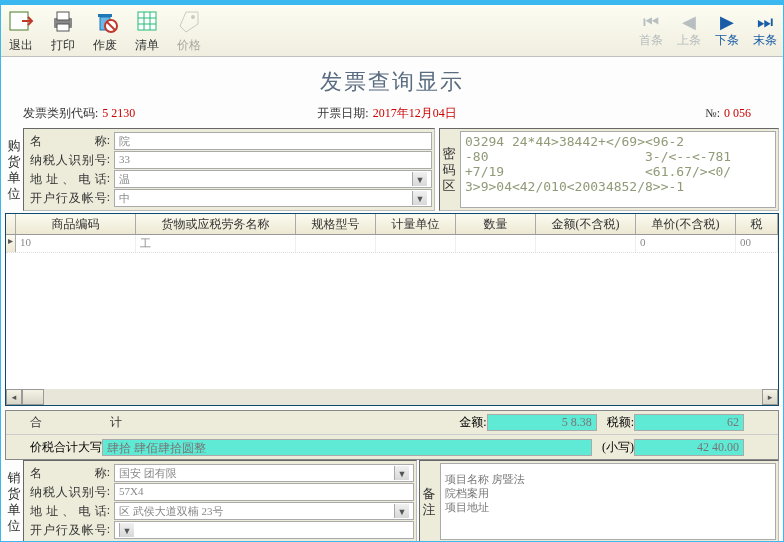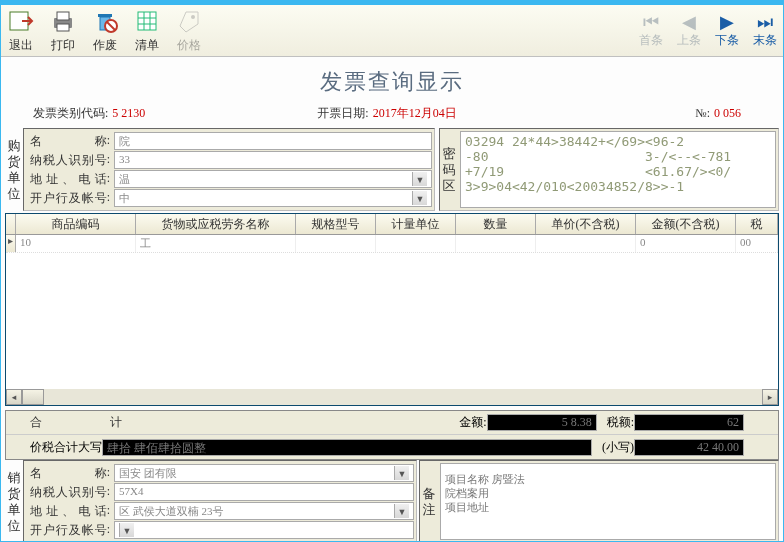--- a/index.html
+++ b/index.html
@@ -11,21 +11,21 @@
   .tool-item span.label { margin-top: 2px; }
   .tool-item.disabled { opacity: 0.4; cursor: default; }
   .nav-item { display: flex; flex-direction: column; align-items: center; margin-left: 14px; cursor: pointer; color: #5a6c80; }
   .nav-item.active { color: #1a5da6; }
   .nav-item.disabled { opacity: 0.4; cursor: default; }
   .nav-ico { font-size: 18px; line-height: 20px; }
   .spacer { flex: 1; }
   
   .page-title { text-align: center; font-size: 22px; color: #5a6c80; padding: 10px 0 8px; font-family: "SimSun"; letter-spacing: 2px; }
   
-  .head-row { display: flex; align-items: center; padding: 0 32px 6px; color: #333; }
+  .head-row { display: flex; align-items: center; padding: 0 22px 6px; color: #333; }
   .head-row .lab { color: #333; margin-right: 4px; }
   .head-row .val-red { color: #c00; }
   .hr-cell { flex: 1; }
   .hr-cell.center { text-align: center; }
   .hr-cell.right { text-align: right; padding-right: 10px; }
   
   .panel { display: flex; margin: 0 4px; }
   .vlabel { width: 18px; display: flex; flex-direction: column; justify-content: center; align-items: center; font-size: 13px; color: #333; line-height: 16px; padding: 0 4px; }
   .fields { flex: 1; border: 1px inset #bbb; padding: 2px; background: #edebda; }
   .frow { display: flex; align-items: center; margin: 1px 0; }
@@ -47,21 +47,21 @@
   .grow .marker { width: 10px; background: linear-gradient(#fcfbf0,#ece8d2); border-right:1px solid #aaa; color:#555; text-align:center; font-size:10px; }
   .ghead .marker { width: 10px; border-right:1px solid #aaa; }
   .sb { height: 16px; background: #e8e6d8; display: flex; align-items: center; }
   .sb .sq { width: 16px; height: 16px; background: linear-gradient(#f5f3e5,#d8d6c8); border: 1px solid #999; text-align:center; font-size:9px; line-height:14px; color:#555; }
   .sb .track { flex:1; background: #eae8da; }
   
   .totals { margin: 4px 4px 0; border: 1px solid #888; background: #edebda; }
   .trow { display: flex; align-items: center; height: 24px; border-bottom: 1px solid #ccc; padding: 0 24px; }
   .trow:last-child { border-bottom: none; }
   .tlab { color: #333; margin-right: 6px; letter-spacing: 8px; }
-  .tval { border: 1px solid #aaa; background:#000000; height:17px; padding:0 4px; margin-right:10px; color:#777; min-width:110px; text-align:right; }
+  .tval { border: 1px solid #aaa; background:#5eead4; height:17px; padding:0 4px; margin-right:10px; color:#777; min-width:110px; text-align:right; }
   
   .bottom-block { display:flex; margin: 0 4px; }
   .notes-panel { display:flex; width: 360px; border: 1px inset #bbb; margin-left: 2px; background:#edebda; }
   .notes-box { flex:1; border:1px solid #aaa; background:#fff; margin:2px; padding:8px 4px; color:#777; font-size:11px; line-height:14px; }
   
   .foot { display:flex; align-items:center; padding: 2px 8px; border-top:1px solid #bbb; background:#edebda; margin: 0 4px; }
   .foot .flab2 { color:#333; margin-right:4px; }
   .foot .fv2 { border-bottom:1px solid #888; min-width:80px; height:16px; margin-right:20px; color:#888; }
 </style>
 </head>
@@ -190,22 +190,22 @@
 </div>
 
 <div class="grid">
   <div class="ghead">
     <div class="marker"></div>
     <div class="gc" style="width:120px">商品编码</div>
     <div class="gc" style="width:160px">货物或应税劳务名称</div>
     <div class="gc" style="width:80px">规格型号</div>
     <div class="gc" style="width:80px">计量单位</div>
     <div class="gc" style="width:80px">数量</div>
+    <div class="gc" style="width:100px">金额(不含税)</div>
     <div class="gc" style="width:100px">单价(不含税)</div>
-    <div class="gc" style="width:100px">金额(不含税)</div>
     <div class="gc" style="flex:1">税</div>
   </div>
   <div class="gbody">
     <div class="grow">
       <div class="marker">▸</div>
       <div class="gc" style="width:120px">10</div>
       <div class="gc" style="width:160px">                 工</div>
       <div class="gc" style="width:80px"></div>
       <div class="gc" style="width:80px"></div>
       <div class="gc" style="width:80px"></div>

